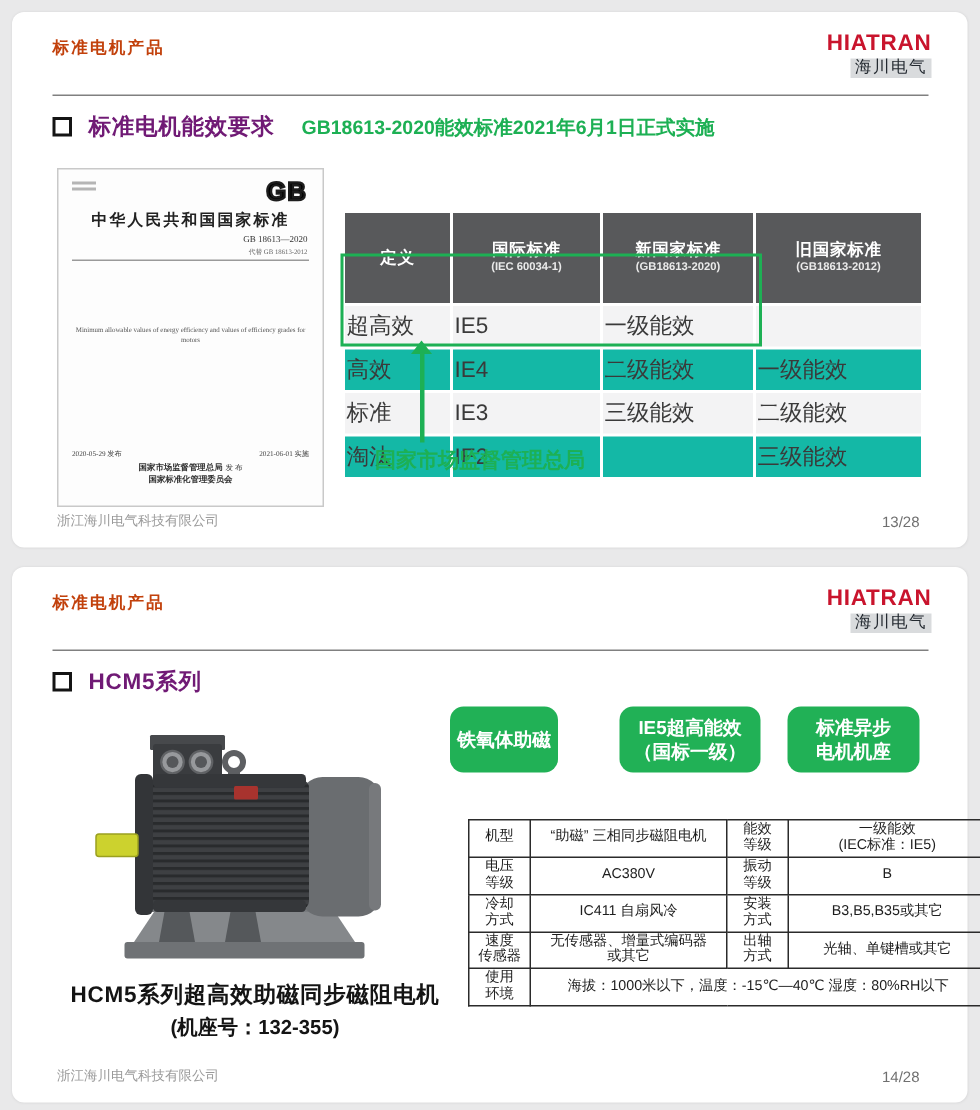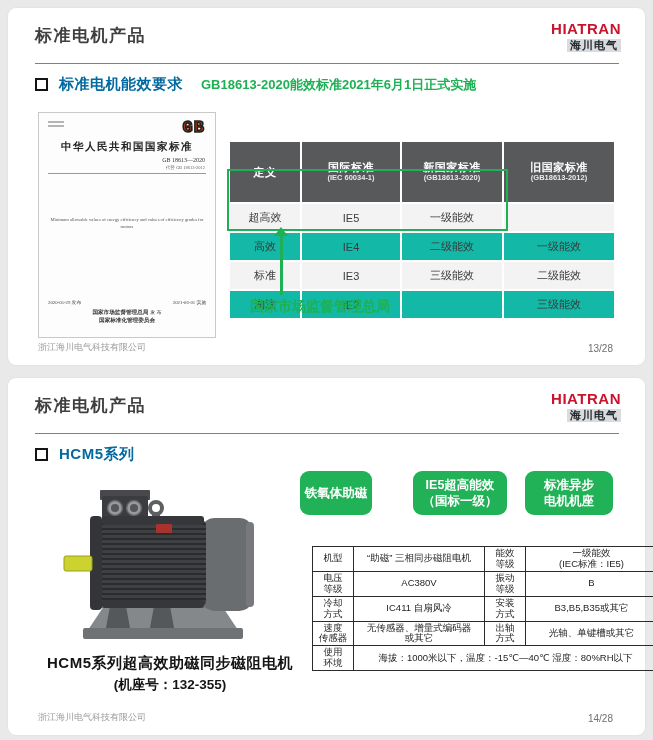--- a/index.html
+++ b/index.html
@@ -2,44 +2,44 @@
 <html><head>
 <meta charset="utf-8">
 <style>
   html,body{margin:0;padding:0;width:653px;height:740px;overflow:hidden;
     background:#e9e9ea;font-family:"Liberation Sans","DejaVu Sans",sans-serif;}
   .slide{position:absolute;left:8px;width:637px;height:357px;background:#fff;
     border-radius:8px;box-shadow:0 0 2px rgba(0,0,0,.08);}
   #slide1{top:8px}
   #slide2{top:378px}
 
-  .s-title{position:absolute;left:27px;top:16px;font-size:17px;font-weight:bold;
-    color:#404040;letter-spacing:1.5px;}
+  .s-title{position:absolute;left:27px;top:16px;font-size:11px;font-weight:bold;
+    color:#c2410c;letter-spacing:1.5px;}
   .logo{position:absolute;right:24px;top:13px;text-align:right;line-height:1;}
   .logo-name{font-size:15px;font-weight:900;color:#c9142d;letter-spacing:.5px;
     font-family:"Liberation Sans",sans-serif;}
   .logo-sub{display:inline-block;background:#d9dbdd;color:#232930;font-size:11px;
-    font-weight:bold;padding:1px 3px;margin-top:1px;letter-spacing:1px;}
+    font-weight:normal;padding:1px 3px;margin-top:1px;letter-spacing:1px;}
   .divider{position:absolute;left:27px;right:26px;top:55px;border-bottom:1px solid #808080;}
   .section{position:absolute;left:27px;top:67px;display:flex;align-items:center;}
   .bullet{width:9px;height:9px;border:2.5px solid #141414;margin-right:11px;flex:0 0 auto;}
-  .section-title{font-size:15px;font-weight:bold;color:#0369a1;letter-spacing:.5px;text-align:center;}
+  .section-title{font-size:15px;font-weight:bold;color:#701a75;letter-spacing:.5px;text-align:center;}
   .section-note{font-size:13px;font-weight:bold;color:#1db054;margin-left:18px;}
   .f-company{position:absolute;left:30px;bottom:11px;font-size:9px;color:#9a9a9a;}
   .f-page{position:absolute;right:32px;bottom:11px;font-size:10px;color:#6f6f6f;}
 
   
   .gbcover{position:absolute;left:30px;top:104px;width:178px;height:226px;
     background:#fdfdfd;border:1px solid #c9c9c9;box-sizing:border-box;padding:7px 9px;
     font-family:"Liberation Serif","DejaVu Serif",serif;}
   .gb-ics{position:absolute;left:9px;top:8px;}
   .gb-ics div{height:2px;width:16px;background:#b5b5b5;margin-bottom:2px;}
   .gb-logo{position:absolute;right:10px;top:5px;font-size:17px;font-weight:900;
-    color:#c2410c;-webkit-text-stroke:1.6px #1d1d1d;letter-spacing:1px;
-    font-family:Liberation Mono, monospace;}
+    color:#000000;-webkit-text-stroke:1.6px #1d1d1d;letter-spacing:1px;
+    font-family:Liberation Sans, sans-serif;}
   .gb-nat{position:absolute;left:0;right:0;top:27px;text-align:center;font-size:10.5px;
     font-weight:bold;color:#222;letter-spacing:1.5px;white-space:nowrap;}
   .gb-no{position:absolute;right:10px;top:44px;text-align:right;font-size:6px;color:#333;line-height:1.3;}
   .gb-no .rep{font-size:4.5px;color:#666;}
   .gb-rule{position:absolute;left:9px;right:9px;top:60px;border-top:1px solid #9a9a9a;}
   .gb-doc-title{position:absolute;left:0;right:0;top:88px;text-align:center;font-size:10px;
     font-weight:bold;color:#1d1d1d;letter-spacing:.5px;}
   .gb-doc-sub{position:absolute;left:8px;right:8px;top:104px;text-align:center;font-size:4.6px;
     color:#555;line-height:1.5;}
   .gb-dates{position:absolute;left:9px;right:9px;top:186px;display:flex;
@@ -48,21 +48,21 @@
     color:#333;line-height:1.4;font-weight:bold;}
   .gb-fabu{font-weight:normal;font-size:5px;margin-left:2px;}
 
   
   .t1wrap{position:absolute;left:220px;top:132px;}
   table.etable{border-collapse:separate;border-spacing:2px;}
   .etable th{background:#58595b;color:#fff;height:28px;text-align:center;
     vertical-align:middle;padding:16px 2px;line-height:1.15;}
   .etable .ht{display:block;font-size:11px;font-weight:bold;letter-spacing:.5px;}
   .etable .hs{display:block;font-size:7.5px;font-weight:bold;color:#eaeaea;}
-  .etable td{height:25px;text-align:center;vertical-align:middle;font-size:11px;color:#3a3a3a;}
+  .etable td{height:25px;vertical-align:middle;font-size:15px;color:#3a3a3a;}
   .etable tr.r-light td{background:#f3f3f4;}
   .etable tr.r-dark td{background:#14b8a6;}
   .hl-box{position:absolute;left:219px;top:161px;width:277px;height:58px;
     border:2px solid #1db054;pointer-events:none;}
   .arrow-line{position:absolute;left:272px;top:227px;width:3px;height:60px;background:#1db054;}
   .arrow-head{position:absolute;left:266px;top:219px;width:0;height:0;
     border-left:7px solid transparent;border-right:7px solid transparent;
     border-bottom:9px solid #1db054;}
   .annotation{position:absolute;left:242px;top:290px;font-size:14px;font-weight:bold;color:#1db054;}
 

